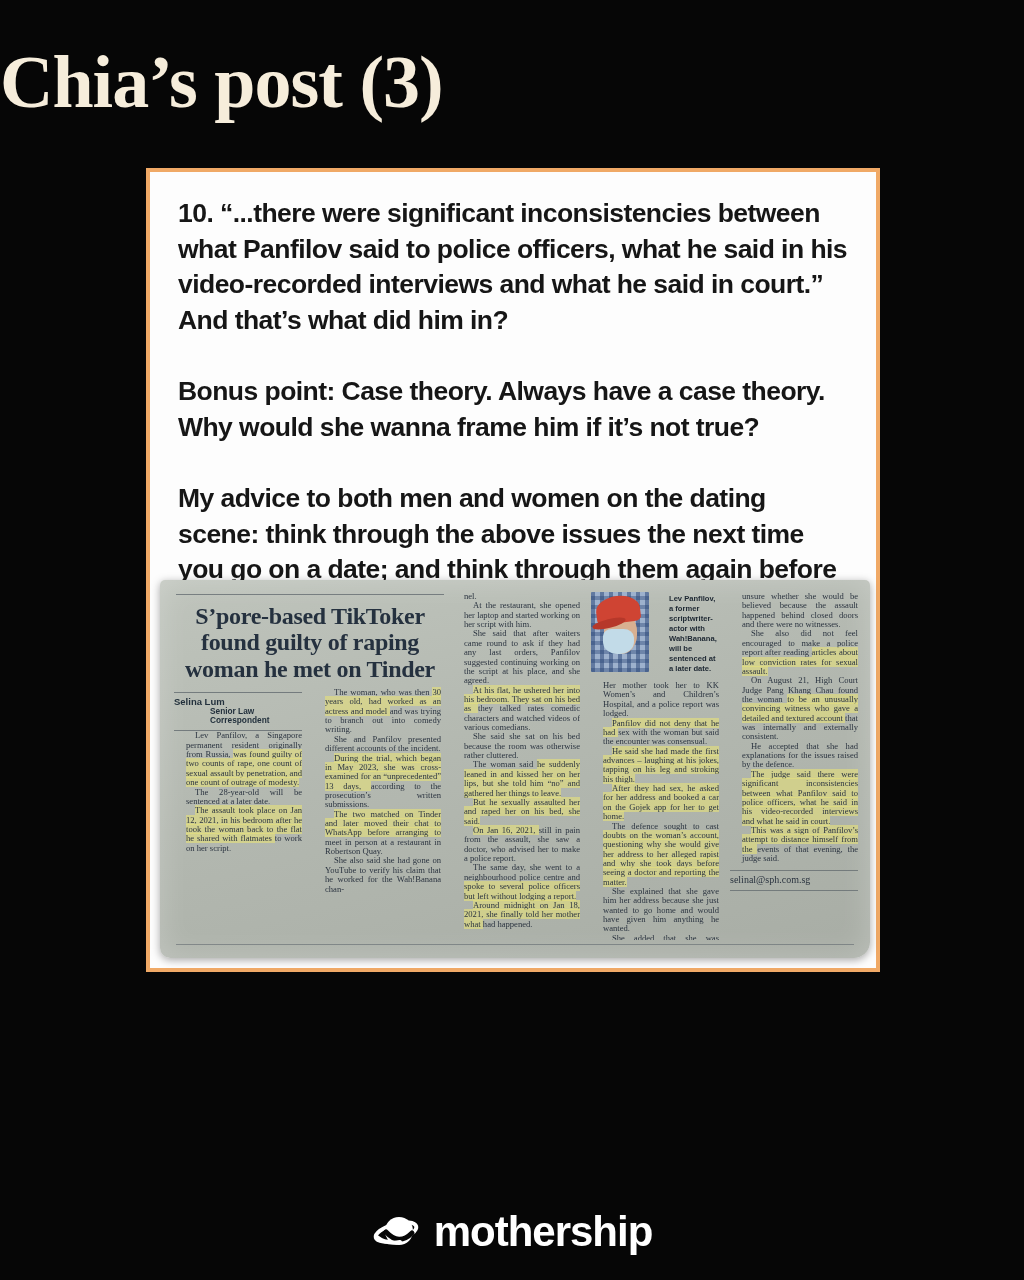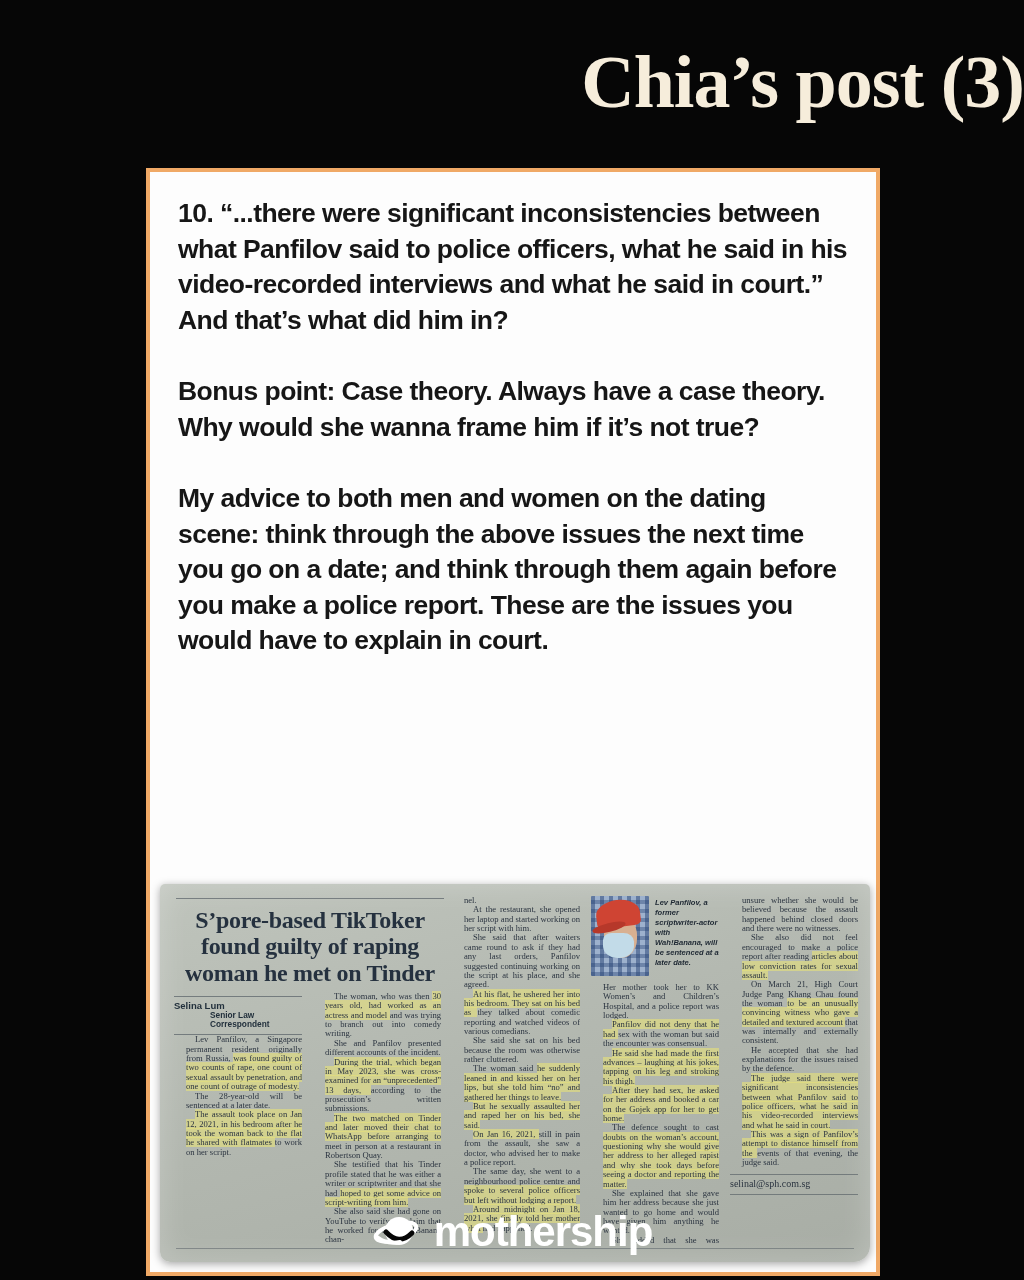--- a/index.html
+++ b/index.html
@@ -1,26 +1,26 @@
 <!DOCTYPE html>
 <html><head>
 <meta charset="utf-8">
 <style>
   html,body{margin:0;padding:0;}
   body{
     width:1024px;height:1280px;background:#060606;position:relative;
     font-family:"Liberation Sans",sans-serif;overflow:hidden;
   }
   .page-title{
-    position:absolute;top:40px;left:0;width:100%;text-align:right;
+    position:absolute;top:40px;left:0;width:100%;text-align:left;
     font-family:"Liberation Serif","DejaVu Serif",serif;font-weight:700;
     font-size:74px;color:#f6eddb;letter-spacing:-1px;margin:0;
   }
   .post-card{
-    position:absolute;left:146px;top:168px;width:734px;height:1108px;
+    position:absolute;left:146px;top:168px;width:734px;height:804px;
     background:#fdfdfd;border:4px solid #f0a966;box-sizing:border-box;
   }
   .post-text{
     margin:24px 24px 0 28px;color:#161616;font-size:26.5px;font-weight:700;
     line-height:1.34;letter-spacing:-0.55px;
   }
   .post-text p{margin:0 0 36px 0;}
   
   .newspaper{
     position:absolute;left:10px;right:6px;bottom:10px;height:378px;
@@ -51,21 +51,21 @@
   .np-c0{padding-top:100px;}
   .np-c1{padding-top:96px;}
   .byline{
     border-top:1px solid rgba(60,70,80,.55);border-bottom:1px solid rgba(60,70,80,.55);
     padding:4px 0 5px;font-family:"Liberation Sans",sans-serif;
     text-align:left;
   }
   .byline-name{font-weight:700;font-size:9.5px;color:#22303c;}
   .byline-role{font-weight:700;font-size:8.3px;color:#22303c;padding-left:36px;}
   .hl{background:rgba(229,224,122,.62);box-decoration-break:clone;}
-  .photo-block{display:flex;gap:6px;margin-bottom:7px;font-style:italic;}
+  .photo-block{display:flex;gap:20px;margin-bottom:7px;}
   .np-photo{
     width:58px;height:80px;flex:0 0 58px;position:relative;overflow:hidden;
     background-color:#9db1cd;border-radius:1px;
     background-image:
       repeating-linear-gradient(90deg, rgba(38,66,116,.5) 0 4px, rgba(255,255,255,0) 4px 9px),
       repeating-linear-gradient(0deg, rgba(38,66,116,.4) 0 4px, rgba(255,255,255,0) 4px 9px);
   }
   .np-photo .face{position:absolute;left:13px;top:20px;width:33px;height:42px;background:#d8b091;border-radius:46%;}
   .np-photo .cap{position:absolute;left:5px;top:4px;width:44px;height:27px;background:#cf4433;border-radius:55% 55% 18% 18%;transform:rotate(-7deg);}
   .np-photo .brim{position:absolute;left:1px;top:27px;width:34px;height:9px;background:#b6382a;border-radius:50%;transform:rotate(-14deg);}
@@ -118,31 +118,30 @@
               <p><span class="hl">The assault took place on Jan 12, 2021, in his bedroom after he took the woman back to the flat he shared with flatmates </span><span>to work on her script.</span></p>
             </div>
         </div>
 
         <div class="np-col np-c1">
           <div>
               <p><span>The woman, who was then </span><span class="hl">30 years old, had worked as an actress and model </span><span>and was trying to branch out into comedy writing.</span></p>
               <p><span>She and Panfilov presented different accounts of the incident.</span></p>
               <p><span class="hl">During the trial, which began in May 2023, she was cross-examined for an “unprecedented” 13 days, </span><span>according to the prosecution’s written submissions.</span></p>
               <p><span class="hl">The two matched on Tinder and later moved their chat to WhatsApp before arranging to </span><span>meet in person at a restaurant in Robertson Quay.</span></p>
-              <p><span>She testified that his Tinder profile stated that he was either a writer or scriptwriter and that she had </span><span class="hl">hoped to get some advice on script-writing from him.</span></p>
               <p><span>She also said she had gone on YouTube to verify his claim that he worked for the Wah!Banana chan-</span></p>
             </div>
         </div>
 
         <div class="np-col">
           <div>
               <p class="cont"><span>nel.</span></p>
               <p><span>At the restaurant, she opened her laptop and started working on her script with him.</span></p>
               <p><span>She said that after waiters came round to ask if they had any last orders, Panfilov suggested continuing working on the script at his place, and she agreed.</span></p>
-              <p><span class="hl">At his flat, he ushered her into his bedroom. They sat on his bed as </span><span>they talked about comedic reporting and watched videos of various comedians.</span></p>
+              <p><span class="hl">At his flat, he ushered her into his bedroom. They sat on his bed as </span><span>they talked rates comedic characters and watched videos of various comedians.</span></p>
               <p><span>She said she sat on his bed because the room was otherwise rather cluttered.</span></p>
               <p><span>The woman said </span><span class="hl">he suddenly leaned in and kissed her on her lips, but she told him “no” and gathered her things to leave.</span></p>
               <p><span class="hl">But he sexually assaulted her and raped her on his bed, she said.</span></p>
               <p><span class="hl">On Jan 16, 2021, </span><span>still in pain from the assault, she saw a doctor, who advised her to make a police report.</span></p>
               <p><span>The same day, she went to a neighbourhood police centre and </span><span class="hl">spoke to several police officers but left without lodging a report.</span></p>
               <p><span class="hl">Around midnight on Jan 18, 2021, she finally told her mother what </span><span>had happened.</span></p>
             </div>
         </div>
 
         <div class="np-col">
@@ -163,21 +162,21 @@
               <p><span>The defence sought to cast </span><span class="hl">doubts on the woman’s account, questioning why she would give her address to her alleged rapist and why she took days before seeing a doctor and reporting the matter.</span></p>
               <p><span>She explained that she gave him her address because she just wanted to go home and would have given him anything he wanted.</span></p>
               <p><span>She added that she was initially</span></p>
             </div>
         </div>
 
         <div class="np-col">
           <div>
               <p class="cont"><span>unsure whether she would be believed because the assault happened behind closed doors and there were no witnesses.</span></p>
               <p><span>She also did not feel encouraged to make a police report after reading </span><span class="hl">articles about low conviction rates for sexual assault.</span></p>
-              <p><span>On March 21, High Court Judge Pang Khang Chau found the woman </span><span class="hl">to be an unusually convincing witness who gave a detailed and textured account </span><span>that was internally and externally consistent.</span></p>
+              <p><span>On August 21, High Court Judge Pang Khang Chau found the woman </span><span class="hl">to be an unusually convincing witness who gave a detailed and textured account </span><span>that was internally and externally consistent.</span></p>
               <p><span>He accepted that she had explanations for the issues raised by the defence.</span></p>
               <p><span class="hl">The judge said there were significant inconsistencies between what Panfilov said to police officers, what he said in his video-recorded interviews and what he said in court.</span></p>
               <p><span class="hl">This was a sign of Panfilov’s attempt to distance himself from the </span><span>events of that evening, the judge said.</span></p>
             </div>
           <div class="np-email">selinal@sph.com.sg</div>
         </div>
 
       </div>
     </div>
   </div>

